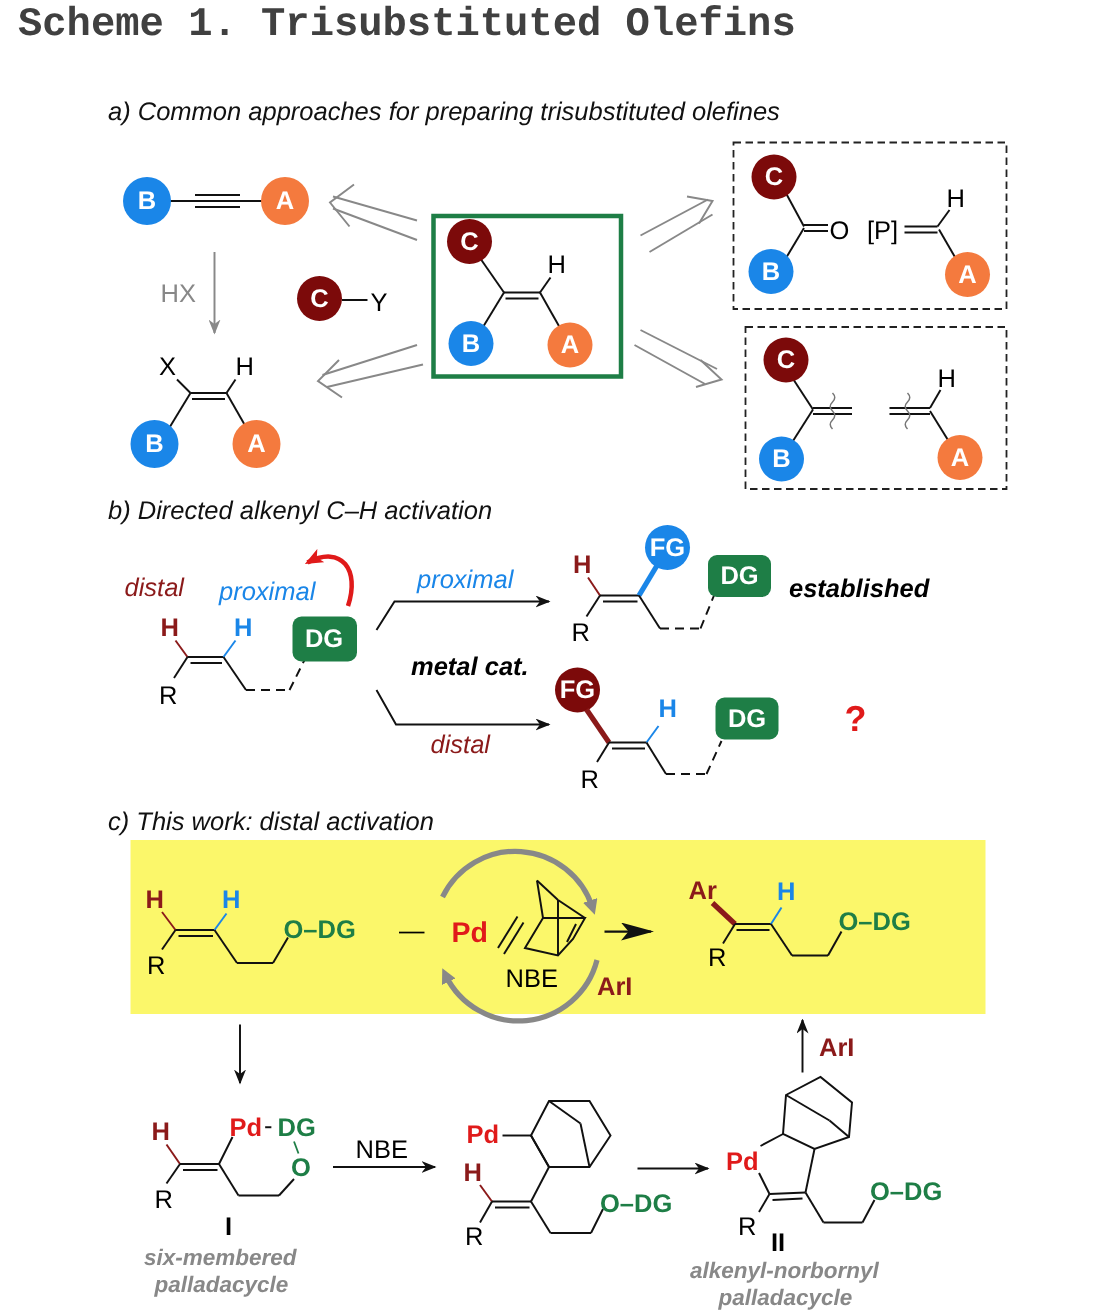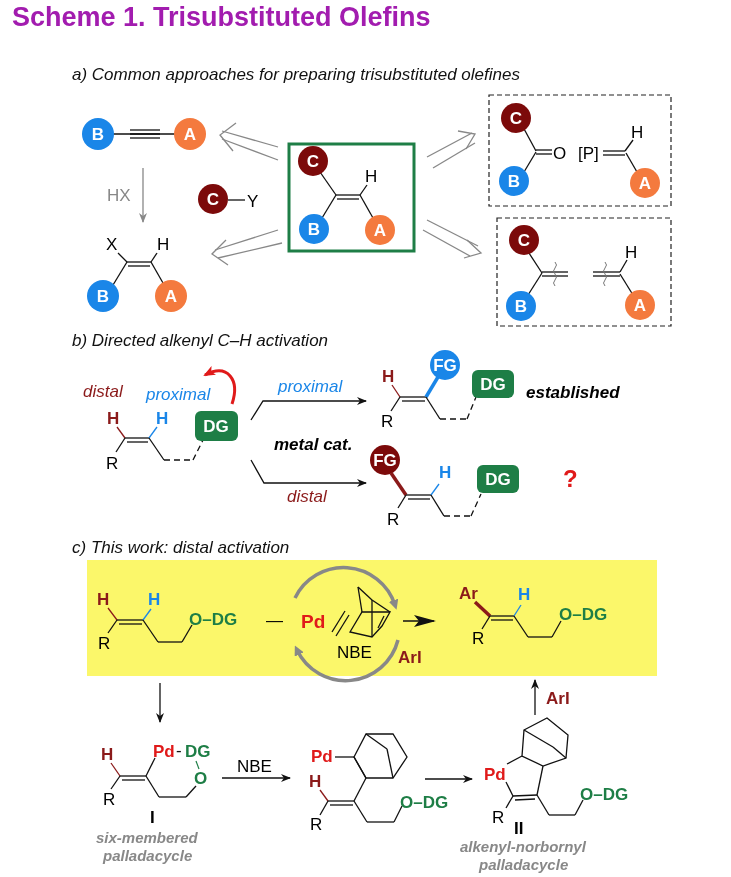--- a/index.html
+++ b/index.html
@@ -1,17 +1,17 @@
 <!DOCTYPE html>
 <html><head>
 <meta charset="utf-8">
 <style>
   html,body{margin:0;padding:0;background:#fff;}
   body{width:731px;height:877px;overflow:hidden;position:relative;font-family:"Liberation Sans",sans-serif;}
-  #title{position:absolute;left:12px;top:2px;font-family:Liberation Sans, sans-serif;font-weight:bold;font-size:27px;color:#a21caf;margin:0;}
+  #title{position:absolute;left:12px;top:2px;font-family:Liberation Mono, monospace;font-weight:bold;font-size:27px;color:#404040;margin:0;}
   svg{position:absolute;left:0;top:0;}
   .sec{font-family:"Liberation Sans",sans-serif;font-style:italic;font-size:17px;fill:#111;}
   .lbl{font-family:"Liberation Sans",sans-serif;font-size:17px;fill:#000;}
   .circ-t{font-family:"Liberation Sans",sans-serif;font-weight:bold;font-size:17px;fill:#fff;text-anchor:middle;dominant-baseline:central;}
   .bond{stroke:#111;stroke-width:1.3;fill:none;}
   .retro{stroke:#888;stroke-width:1.3;fill:none;}
   .bold{font-weight:bold;}
   .it{font-style:italic;}
 </style>
 </head>

